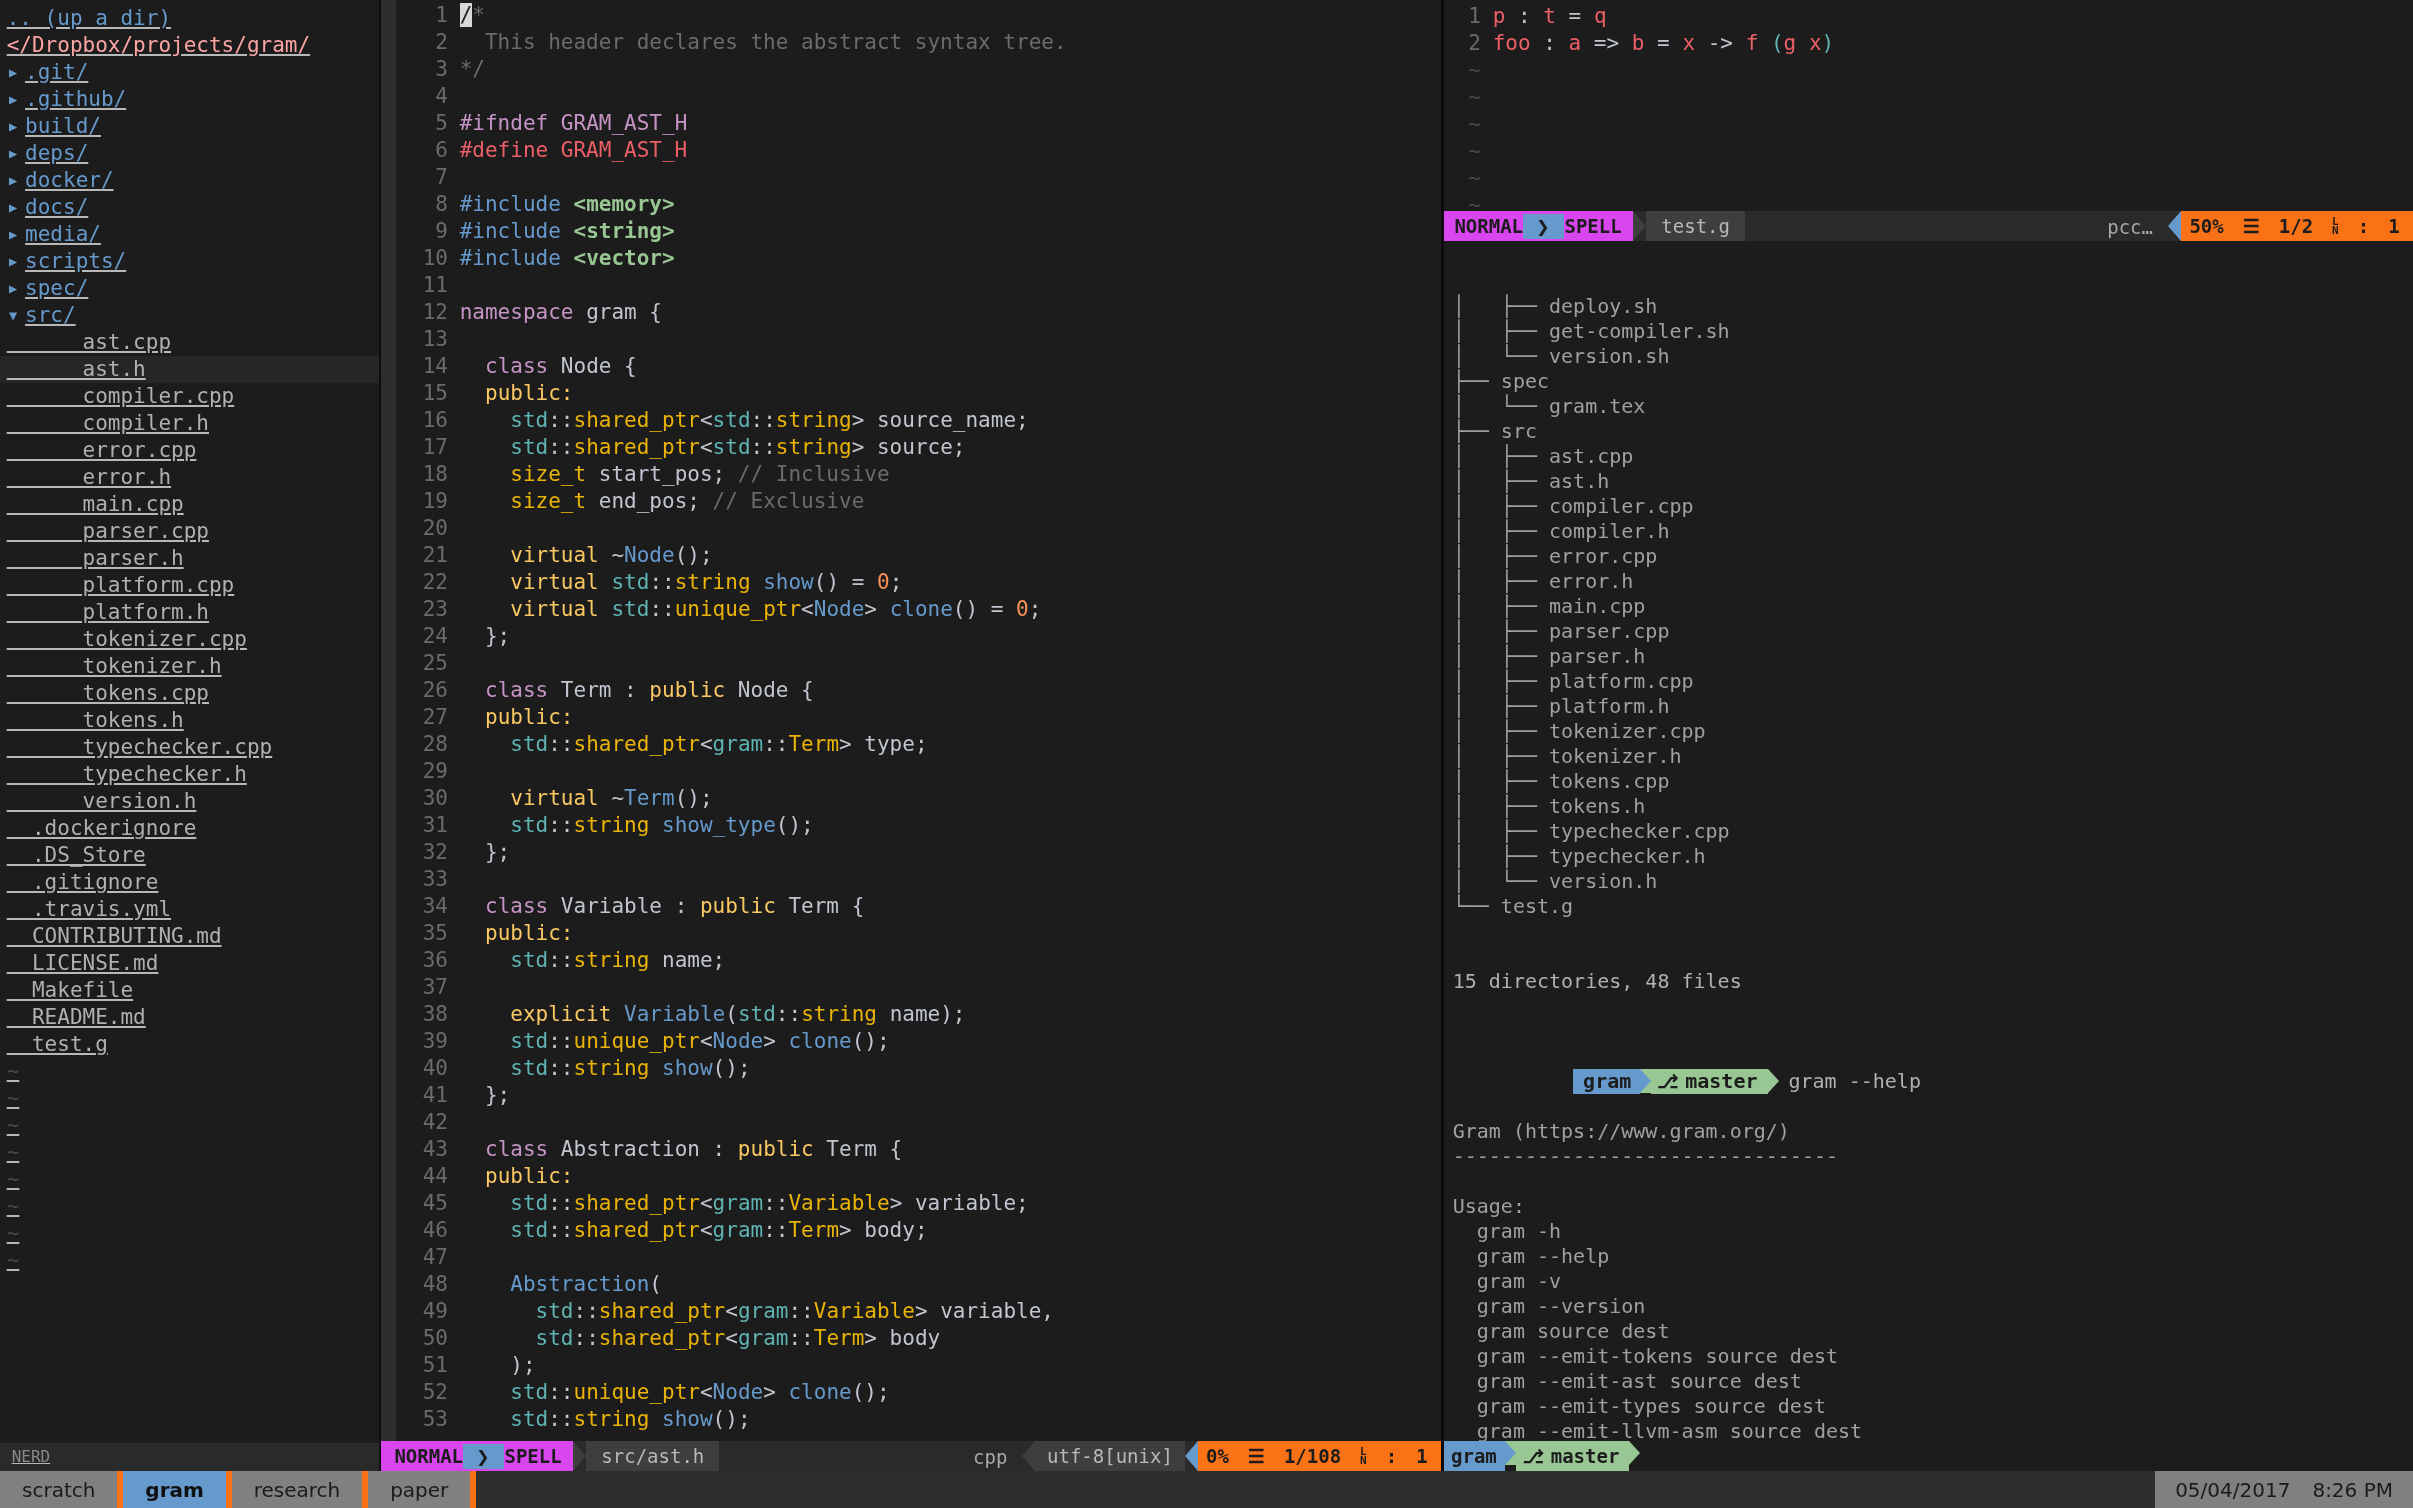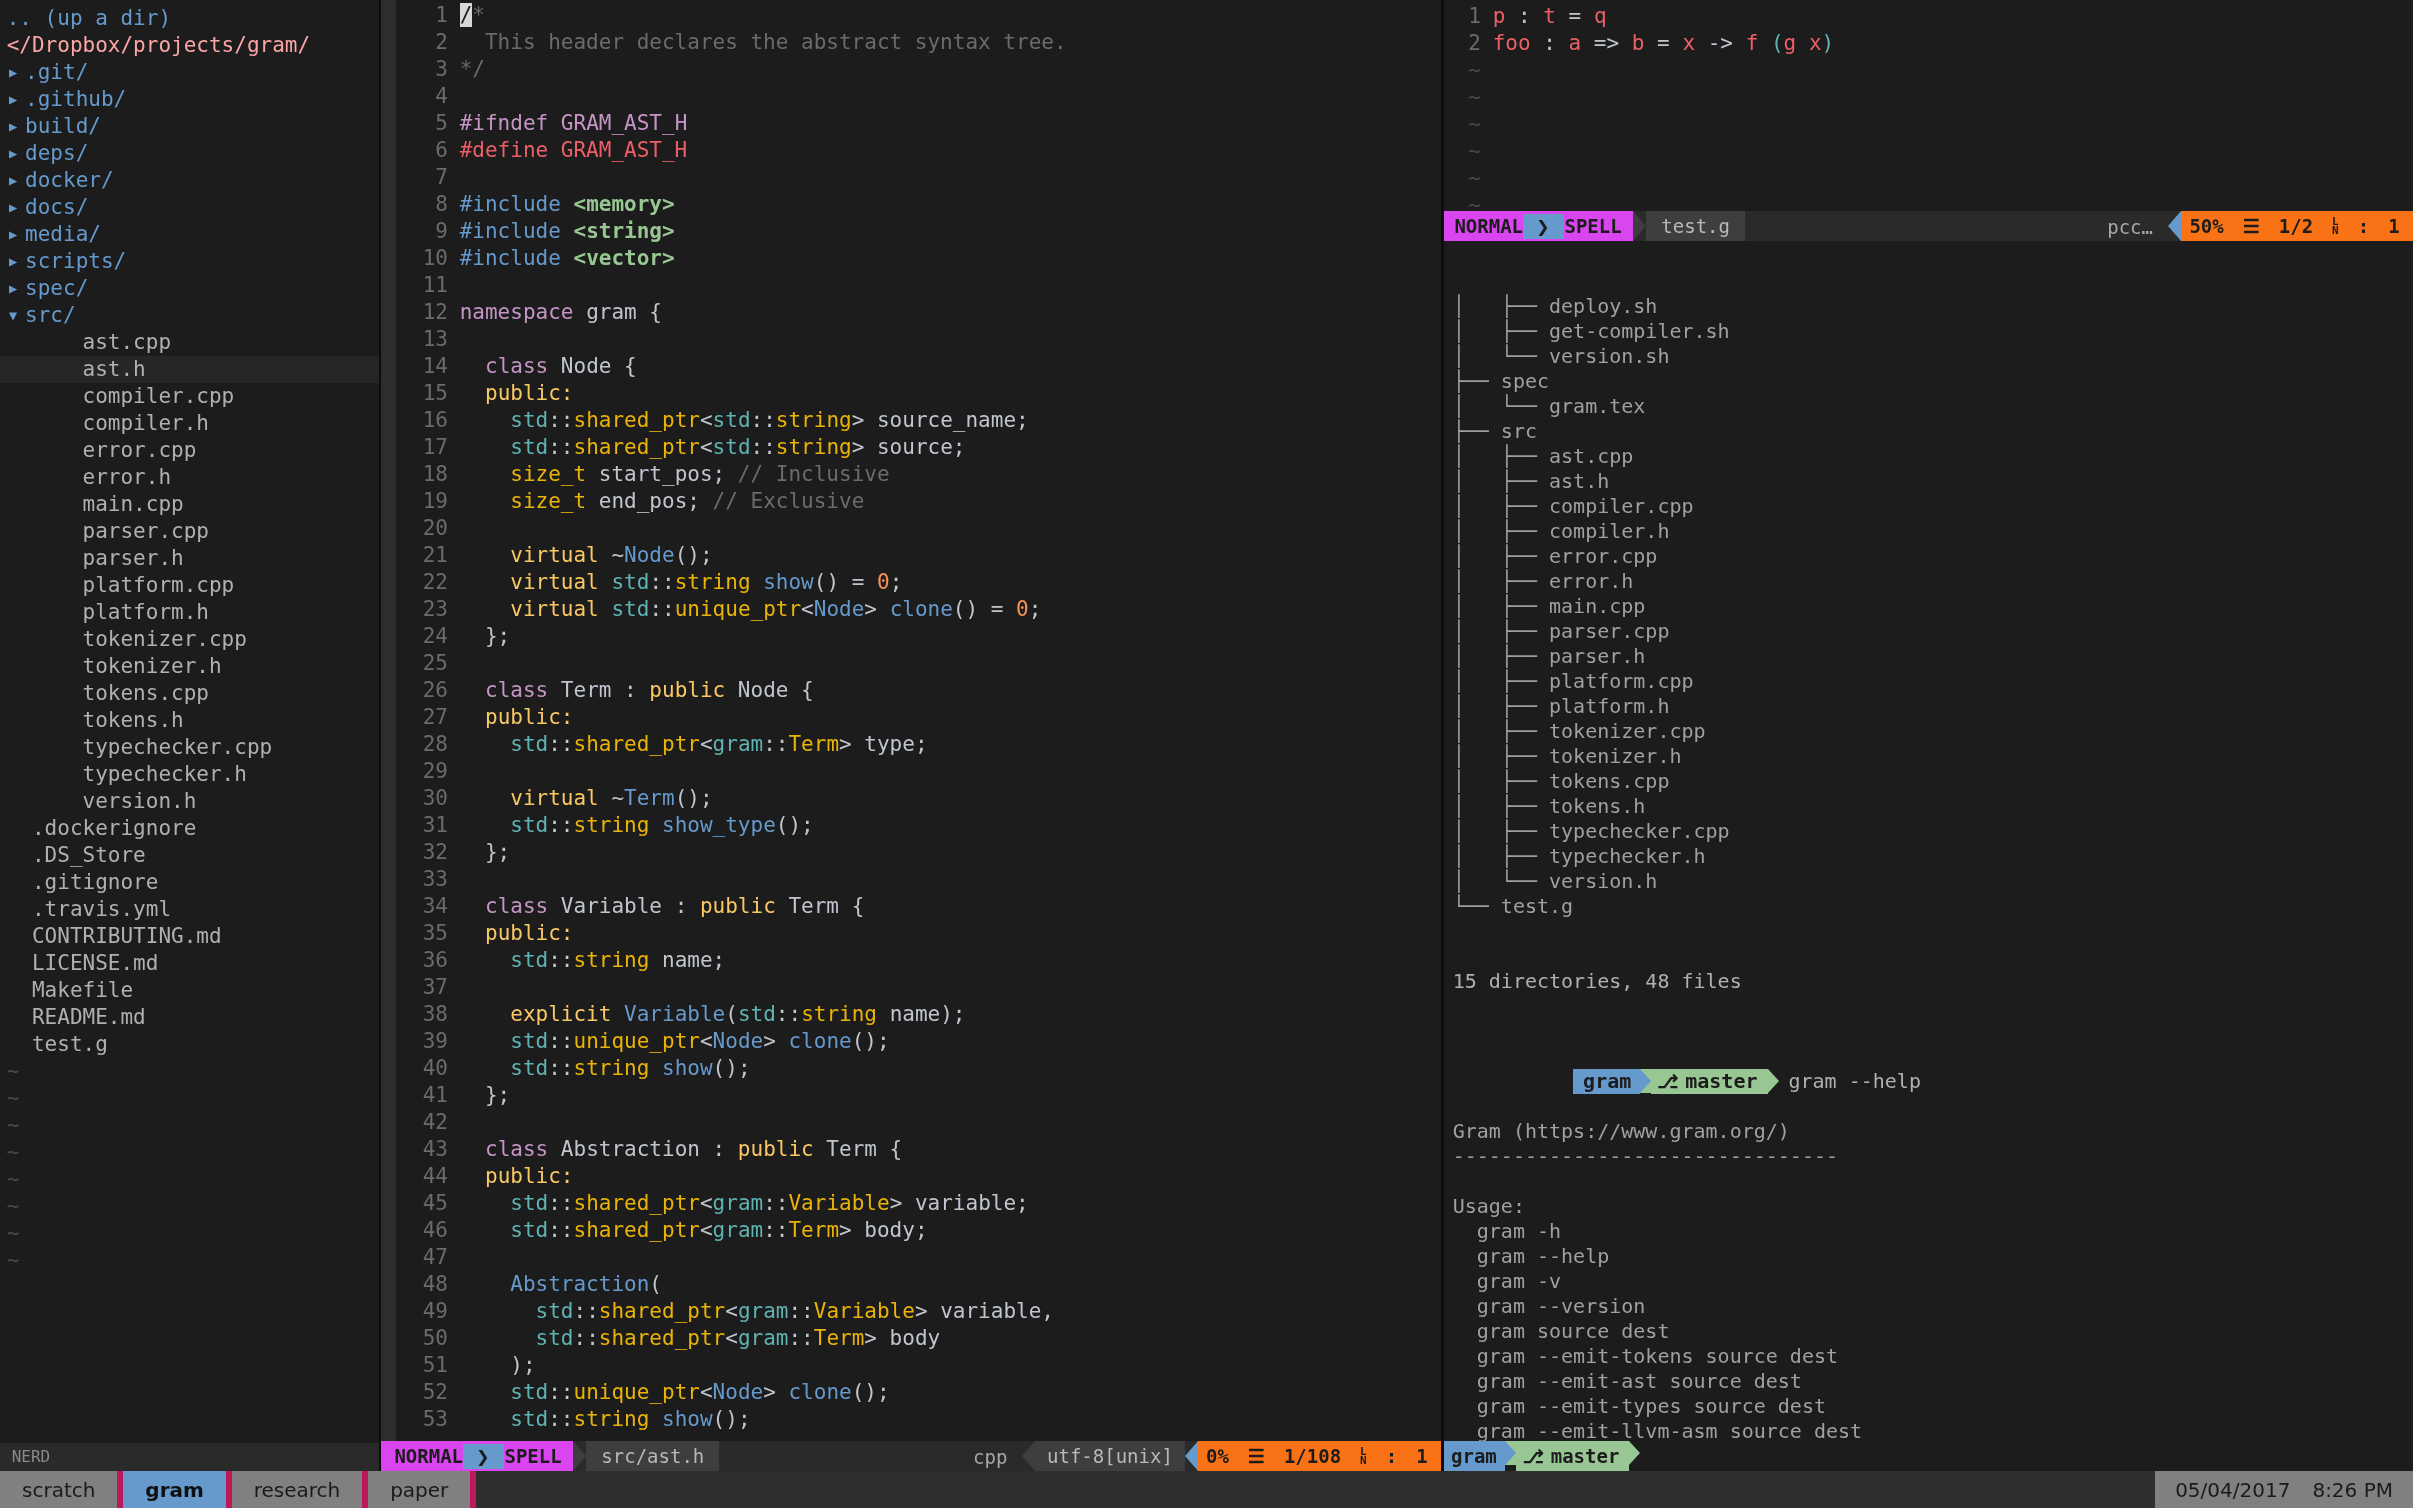--- a/index.html
+++ b/index.html
@@ -9,21 +9,21 @@
     font-family: "DejaVu Sans Mono", "Liberation Mono", monospace;
     overflow: hidden;
   }
   .screen { position: relative; width: 2413px; height: 1508px; display: flex; flex-direction: column; }
   .workspace { flex: 1; display: flex; min-height: 0; position: relative; }
 
   
   .nerdtree {
     width: 381px; background: #1c1c1c; color: #b8b8b8;
     font-size: 21px; line-height: 27px; padding-top: 5px;
-    display: flex; flex-direction: column; position: relative;
+    display: flex; flex-direction: column; position: relative; text-decoration: underline;
   }
   .nt-line { white-space: pre; padding-left: 6.7px; height: 27px; }
   .nt-up { color: #6699cc; }
   .nt-root { color: #fca5a5; }
   .nt-dir { color: #6699cc; }
   .nt-file { color: #b0b0b0; }
   .nt-sel { background: #262626; }
   .nt-arrow { color: #6699cc; display: inline-block; width: 18.4px; }
   .nt-tilde { color: #4a4a4a; }
   .nt-fill { flex: 1; overflow: hidden; }
@@ -116,21 +116,21 @@
     flex-shrink: 0; }
   .pl-cmd { display: flex; align-items: center; padding-left: 10px; color: #b0b0b0; }
   .branch-glyph { font-size: 18.4px; }
 
   
   .airline-sm { height: 30px; }
   .rc-bottom-bar { height: 30px; display: flex; align-items: stretch;
     font-size: 19px; font-weight: bold; }
 
   
-  .taskbar { height: 37px; background: #be185d; display: flex;
+  .taskbar { height: 37px; background: #f97316; display: flex;
     align-items: stretch; font-size: 20px; }
   .tb-tabs { display: flex; align-items: stretch; }
   .tb-tab { background: #808080; color: #1a1a1a; padding: 0 22px;
     display: flex; align-items: center; margin-right: 5.9px;
     font-family: "DejaVu Sans", "Liberation Sans", sans-serif; }
   .tb-tab.active { background: #6699cc; color: #101010; font-weight: bold; }
   .tb-mid { flex: 1; background: #2e2e2e; }
   .tb-clock { background: #808080; color: #1a1a1a; padding: 0 20px;
     display: flex; align-items: center; gap: 22px;
     font-family: "DejaVu Sans", "Liberation Sans", sans-serif; }

